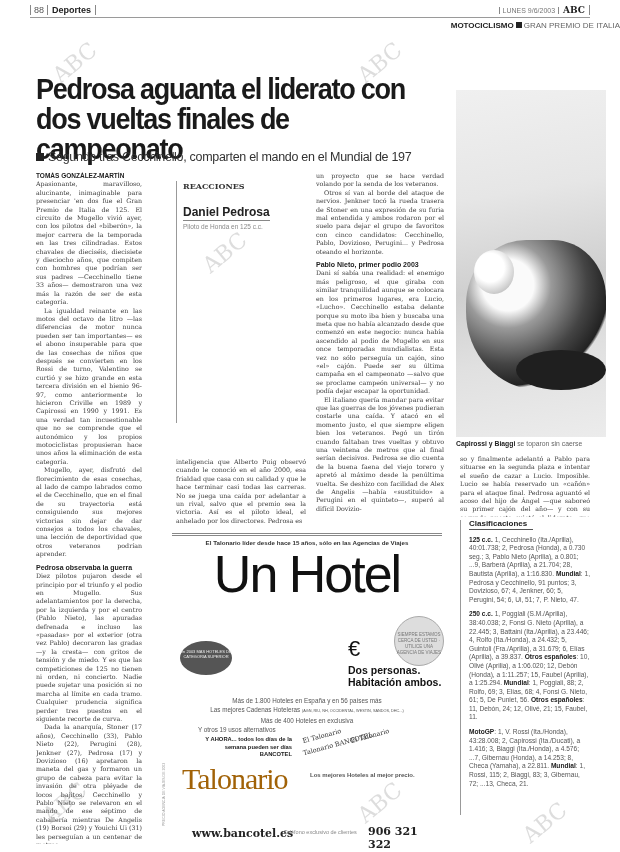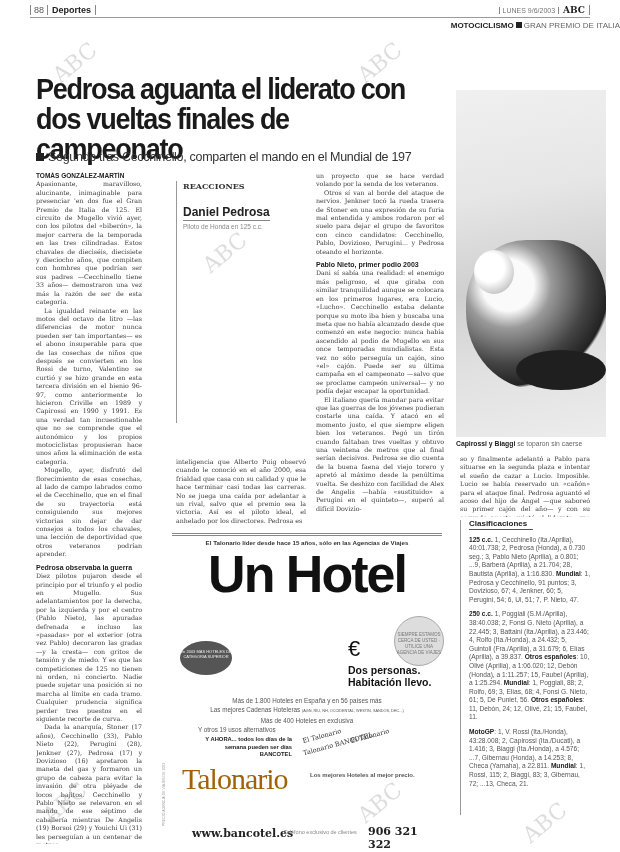--- a/index.html
+++ b/index.html
@@ -41,21 +41,21 @@
   .caption { position: absolute; left: 456px; top: 440px; font-family: "Liberation Sans", sans-serif; font-size: 6.8px; color: #666; }
   .caption b { color: #222; }
 
   .clasif { position: absolute; left: 460px; top: 520px; width: 130px; border-left: 1px solid #999; padding-left: 8px; height: 295px; font-family: "Liberation Sans", sans-serif; font-size: 6.6px; line-height: 8.6px; color: #555; }
   .clasif-title { font-weight: bold; font-size: 8px; color: #222; border-bottom: 1px solid #555; display: inline-block; margin-bottom: 6px; padding-right: 6px; }
   .clasif p { margin-bottom: 6px; }
   .clasif b { color: #222; }
 
   .ad { position: absolute; left: 172px; top: 533px; width: 270px; height: 305px; border-top: 3px double #888; }
   .ad-top { text-align: center; font-family: "Liberation Sans", sans-serif; font-weight: bold; font-size: 6.2px; color: #333; margin-top: 3px; }
-  .ad-big { text-align: center; font-family: "Liberation Sans", sans-serif; font-weight: bold; font-size: 52px; line-height: 52px; color: #111; letter-spacing: -2px; margin-top: 2px; }
+  .ad-big { text-align: center; font-family: "Liberation Sans", sans-serif; font-weight: normal; font-size: 52px; line-height: 52px; color: #111; letter-spacing: -2px; margin-top: 2px; }
   .ad-price { position: absolute; left: 62px; top: 82px; font-family: "Liberation Sans", sans-serif; font-weight: bold; font-size: 84px; line-height: 80px; color: #111; letter-spacing: -5px; }
   .ad-euro { position: absolute; left: 176px; top: 100px; font-family: "Liberation Sans", sans-serif; font-size: 22px; color: #111; }
   .ad-dos { position: absolute; left: 176px; top: 128px; font-family: "Liberation Sans", sans-serif; font-weight: bold; font-size: 10.5px; line-height: 12px; color: #111; }
   .badge-left { position: absolute; left: 8px; top: 105px; width: 52px; height: 34px; border-radius: 50%; background: #555; color: #eee; font-family: "Liberation Sans", sans-serif; font-size: 4px; text-align: center; padding-top: 8px; line-height: 5px; }
   .badge-right { position: absolute; left: 222px; top: 80px; width: 50px; height: 50px; border-radius: 50%; background: #ddd; border: 1px solid #aaa; color: #777; font-family: "Liberation Sans", sans-serif; font-size: 4.5px; text-align: center; padding-top: 15px; line-height: 6px; }
   .ad-lines { position: absolute; left: 0; width: 270px; top: 160px; text-align: center; font-family: "Liberation Sans", sans-serif; font-size: 6.3px; line-height: 9px; color: #555; }
   .ad-lines .sm { font-size: 3.8px; }
   .ad-ahora { position: absolute; left: 20px; top: 200px; width: 100px; text-align: right; font-family: "Liberation Sans", sans-serif; font-weight: bold; font-size: 5.8px; line-height: 7.5px; color: #222; }
   .ad-notes { position: absolute; left: 130px; top: 196px; width: 140px; font-family: "DejaVu Serif", serif; font-size: 6.5px; color: #333; }
   .ad-notes span { display: inline-block; margin-right: 8px; transform: rotate(-15deg); }
@@ -158,21 +158,21 @@
   </p>
 </div>
 
 <div class="ad">
   <div class="ad-top">El Talonario líder desde hace 15 años, sólo en las Agencias de Viajes</div>
   <div class="ad-big">Un Hotel</div>
   <div class="badge-left">En 2003 MÁS HOTELES DE CATEGORÍA SUPERIOR</div>
   <div class="ad-euro">€</div>
   <div class="ad-dos">
     <div>Dos personas.</div>
-    <div>Habitación llevo.</div>
+    <div>Habitación ambos.</div>
   </div>
   <div class="badge-right">SIEMPRE ESTAMOS CERCA DE USTED · UTILICE UNA AGENCIA DE VIAJES</div>
   <div class="ad-lines">
     <div>Más de 1.800 Hoteles en España y en 56 países más</div>
     <div><span>Las mejores Cadenas Hoteleras</span> <span class="sm">(AGN, RIU, NH, OCCIDENTAL, WESTIN, SANDOS, DHC...)</span></div>
     <div>Más de 400 Hoteles en exclusiva</div>
     <div style="text-align:left; padding-left:26px;">Y otros 19 usos alternativos</div>
   </div>
   <div class="ad-ahora">Y AHORA... todos los días de la semana pueden ser días BANCOTEL</div>
   <div class="ad-notes">

